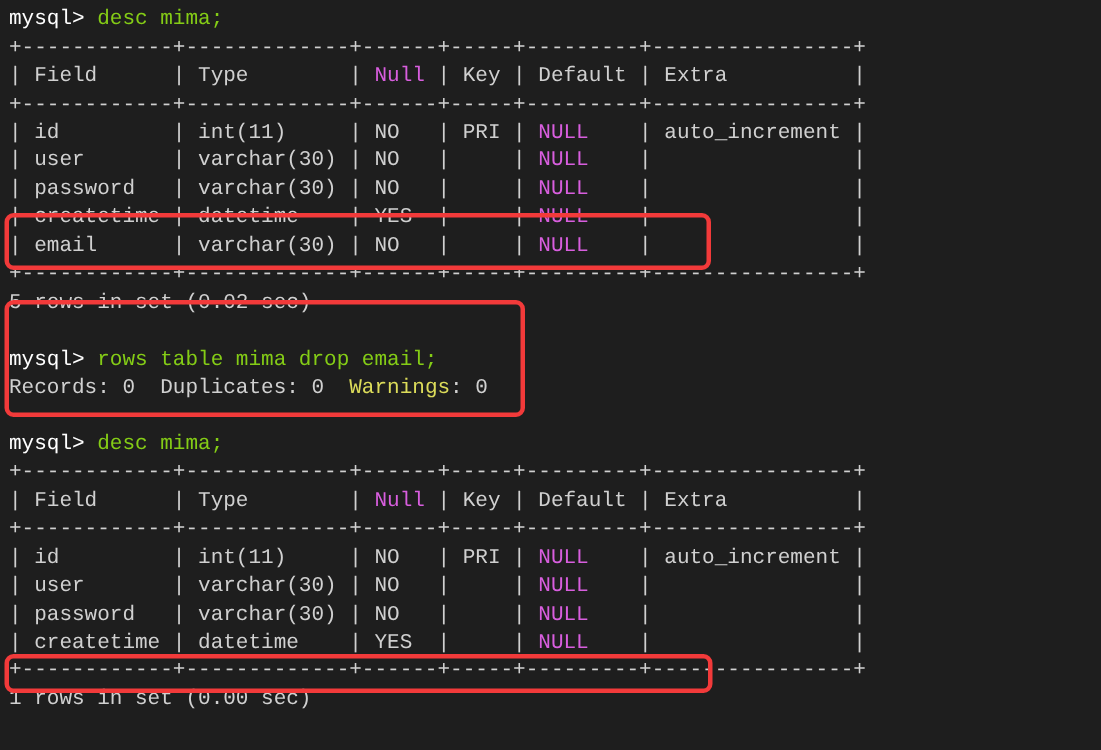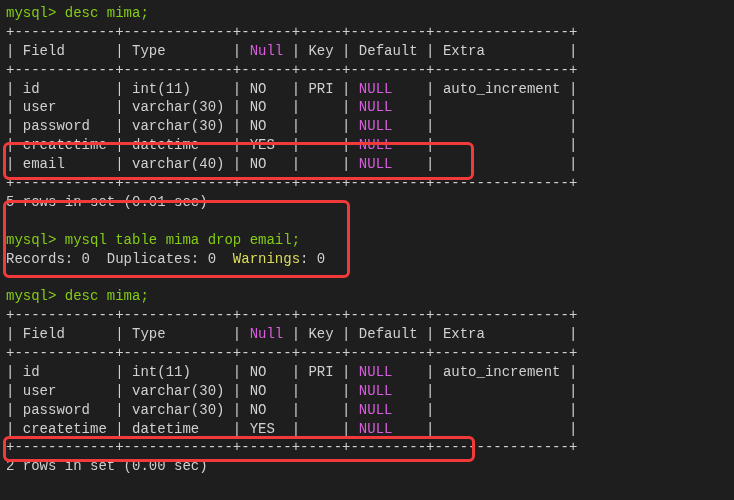--- a/index.html
+++ b/index.html
@@ -9,21 +9,21 @@
     font-family: Consolas, 'Courier New', monospace;
     font-size: 14px;
     line-height: 1.35;
     padding: 4px 6px;
     width: 734px;
     height: 500px;
     overflow: hidden;
     position: relative;
   }
   .line { white-space: pre; }
-  .prompt { color: #84cc16; }
+  .prompt { color: #ffffff; }
   .cmd { color: #84cc16; }
   .null-h { color: #d85ede; }
   .null-v { color: #d85ede; }
   .warn { color: #dcdc5a; }
   .redbox {
     position: absolute;
     border: 3px solid #f23a3a;
     border-radius: 6px;
     pointer-events: none;
   }
@@ -38,42 +38,42 @@
 
   <div class="line"><span class="prompt">mysql&gt;&nbsp;</span><span class="cmd">desc mima;</span></div>
 
   <div class="line">+------------+-------------+------+-----+---------+----------------+</div>
   <div class="line"><span>| Field      | Type        | </span><span class="null-h">Null</span><span> | Key | Default | Extra          |</span></div>
   <div class="line">+------------+-------------+------+-----+---------+----------------+</div>
   <div class="line"><span>| id         | int(11)     | NO   | PRI | </span><span class="null-v">NULL</span><span>    | auto_increment |</span></div>
   <div class="line"><span>| user       | varchar(30) | NO   |     | </span><span class="null-v">NULL</span><span>    |                |</span></div>
   <div class="line"><span>| password   | varchar(30) | NO   |     | </span><span class="null-v">NULL</span><span>    |                |</span></div>
   <div class="line"><span>| createtime | datetime    | YES  |     | </span><span class="null-v">NULL</span><span>    |                |</span></div>
-  <div class="line"><span>| email      | varchar(40) | NO   |     | </span><span class="null-v">NULL</span><span>    |                |</span></div>
+  <div class="line"><span>| email      | varchar(30) | NO   |     | </span><span class="null-v">NULL</span><span>    |                |</span></div>
   <div class="line">+------------+-------------+------+-----+---------+----------------+</div>
-  <div class="line">5 rows in set (0.01 sec)</div>
+  <div class="line">5 rows in set (0.02 sec)</div>
 
   <div class="line">&nbsp;</div>
 
-  <div class="line"><span class="prompt">mysql&gt;&nbsp;</span><span class="cmd">mysql table mima drop email;</span></div>
+  <div class="line"><span class="prompt">mysql&gt;&nbsp;</span><span class="cmd">rows table mima drop email;</span></div>
   <div class="line"><span>Records: 0  Duplicates: 0  </span><span class="warn">Warnings</span><span>: 0</span></div>
 
   <div class="line">&nbsp;</div>
 
   <div class="line"><span class="prompt">mysql&gt;&nbsp;</span><span class="cmd">desc mima;</span></div>
 
   <div class="line">+------------+-------------+------+-----+---------+----------------+</div>
   <div class="line"><span>| Field      | Type        | </span><span class="null-h">Null</span><span> | Key | Default | Extra          |</span></div>
   <div class="line">+------------+-------------+------+-----+---------+----------------+</div>
   <div class="line"><span>| id         | int(11)     | NO   | PRI | </span><span class="null-v">NULL</span><span>    | auto_increment |</span></div>
   <div class="line"><span>| user       | varchar(30) | NO   |     | </span><span class="null-v">NULL</span><span>    |                |</span></div>
   <div class="line"><span>| password   | varchar(30) | NO   |     | </span><span class="null-v">NULL</span><span>    |                |</span></div>
   <div class="line"><span>| createtime | datetime    | YES  |     | </span><span class="null-v">NULL</span><span>    |                |</span></div>
   <div class="line">+------------+-------------+------+-----+---------+----------------+</div>
-  <div class="line">2 rows in set (0.00 sec)</div>
+  <div class="line">1 rows in set (0.00 sec)</div>
 
   <div class="line">&nbsp;</div>
 
 </div>
 
 <div id="box1" class="redbox"></div>
 <div id="box2" class="redbox"></div>
 <div id="box3" class="redbox"></div>
 
 </body></html>

